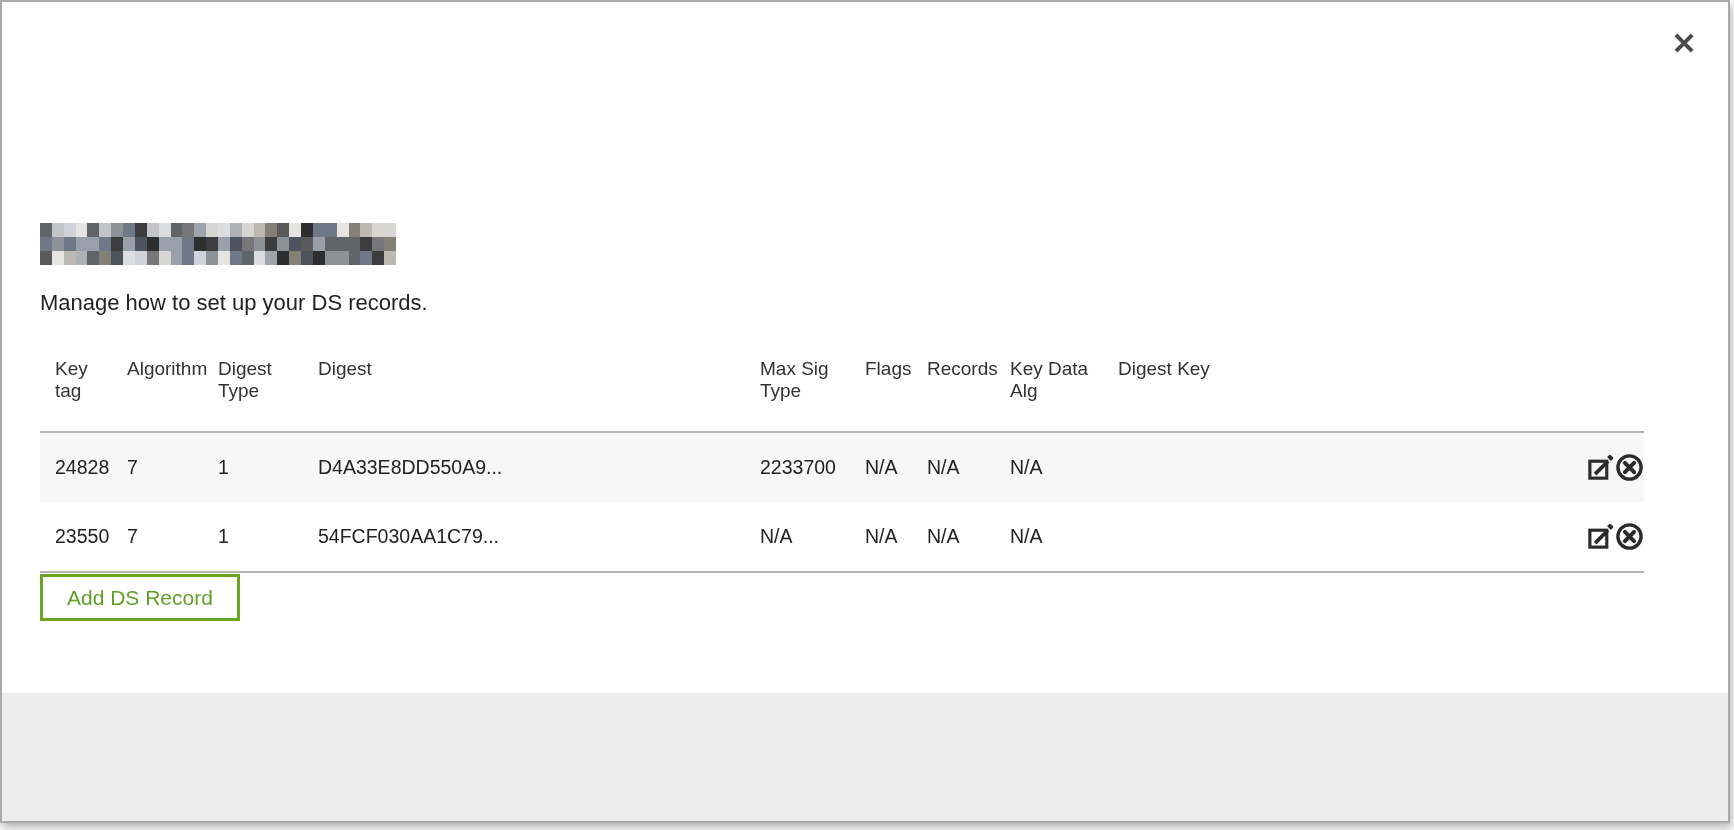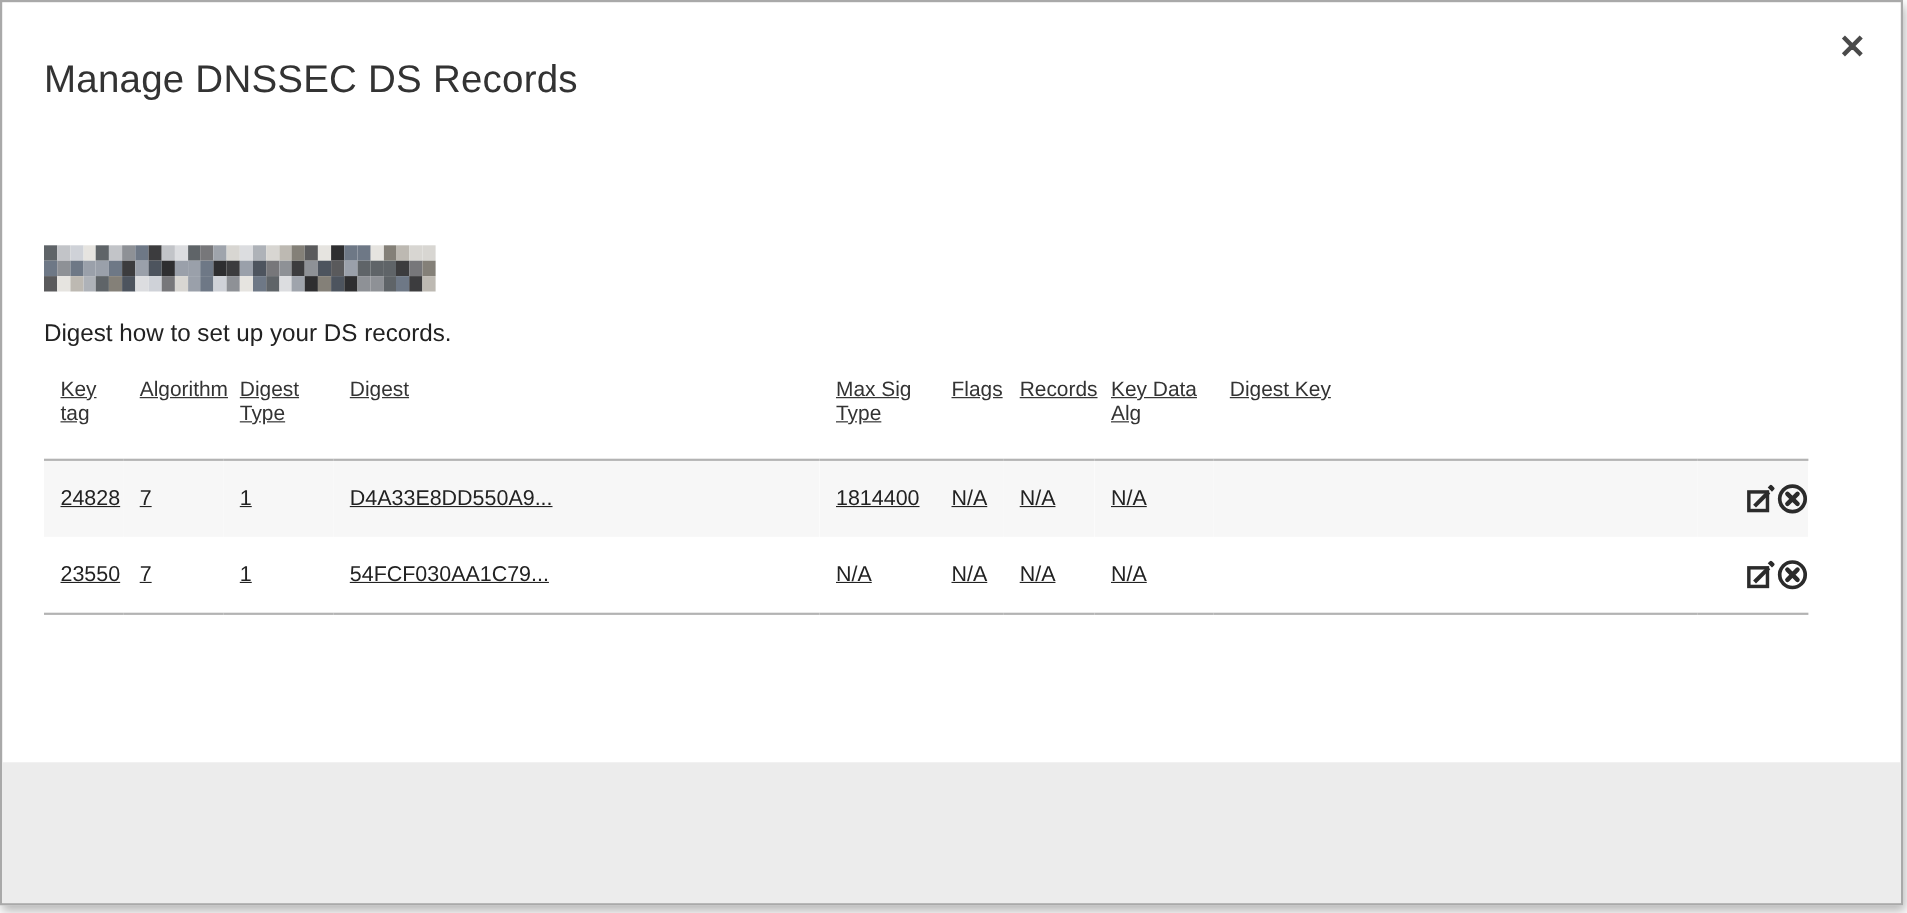--- a/index.html
+++ b/index.html
@@ -37,21 +37,21 @@
     display: grid;
     grid-template-columns: repeat(30, 1fr);
     grid-template-rows: repeat(3, 1fr);
   }
   .domain-mosaic div { width: 100%; height: 100%; }
   .intro-text {
     position: absolute; left: 38px; top: 288px;
     font-size: 22px; color: #222;
   }
   .table-wrap {
-    position: absolute; left: 38px; top: 334px; width: 1604px; text-decoration: underline;
+    position: absolute; left: 38px; top: 348px; width: 1604px;
   }
   table.ds-table { border-collapse: collapse; width: 100%; table-layout: fixed; }
   table.ds-table th {
     height: 82px; vertical-align: top;
     padding: 8px 0 0 15px;
     text-align: left; font-weight: normal;
     font-size: 19px; color: #333;
   }
   table.ds-table td {
     height: 70px; vertical-align: middle;
@@ -80,21 +80,20 @@
   .modal-footer {
     position: absolute; left: 0; right: 0; top: 691px; bottom: 0;
     background: #ececec;
   }
 </style>
 </head>
 <body>
 
 <div class="modal">
 
-  <h1 class="modal-title">Manage DNSSEC DS Records</h1>
 
   <button class="close-btn">✕</button>
 
   <div class="domain-mosaic">
       <div style="background: rgb(95, 100, 104);"></div>
       <div style="background: rgb(194, 196, 200);"></div>
       <div style="background: rgb(207, 210, 216);"></div>
       <div style="background: rgb(230, 228, 224);"></div>
       <div style="background: rgb(95, 100, 104);"></div>
       <div style="background: rgb(194, 196, 200);"></div>
@@ -177,21 +176,21 @@
       <div style="background: rgb(77, 84, 94);"></div>
       <div style="background: rgb(46, 46, 48);"></div>
       <div style="background: rgb(142, 145, 150);"></div>
       <div style="background: rgb(142, 145, 150);"></div>
       <div style="background: rgb(95, 100, 104);"></div>
       <div style="background: rgb(110, 120, 134);"></div>
       <div style="background: rgb(60, 60, 62);"></div>
       <div style="background: rgb(189, 185, 178);"></div>
     </div>
 
-  <div class="intro-text">Digest how to set up your DS records.</div>
+  <div class="intro-text">Manage how to set up your DS records.</div>
 
   <div class="table-wrap">
     <table class="ds-table">
       <colgroup>
         <col style="width:72px">
           <col style="width:91px">
           <col style="width:100px">
           <col style="width:442px">
         <col style="width:105px">
           <col style="width:62px">
@@ -213,21 +212,21 @@
           <th>Digest Key</th>
           <th></th>
         </tr>
       </thead>
       <tbody>
         <tr class="row-odd">
           <td>24828</td>
           <td>7</td>
           <td>1</td>
           <td>D4A33E8DD550A9...</td>
-          <td>1814400</td>
+          <td>2233700</td>
           <td>N/A</td>
           <td>N/A</td>
           <td>N/A</td>
           <td></td>
           <td class="actions-cell">
             <span class="row-icon">
               <svg viewBox="0 0 24 24" width="29" height="29">
                 <rect x="3.2" y="6.8" width="14" height="14" fill="none" stroke="#2b2b2b" stroke-width="2.6"></rect>
                 <path d="M7.5 17.5 L18.2 6.8" stroke="#2b2b2b" stroke-width="3.1"></path>
                 <path d="M17.4 3.4 l3.2 3.2 1.6-1.6 a1.1 1.1 0 0 0 0-1.6 l-1.6-1.6 a1.1 1.1 0 0 0-1.6 0 z" fill="#2b2b2b"></path>
@@ -262,20 +261,21 @@
                 <circle cx="12" cy="12" r="9.6" fill="none" stroke="#2b2b2b" stroke-width="2.8"></circle>
                 <path d="M8.2 8.2 L15.8 15.8 M15.8 8.2 L8.2 15.8" stroke="#2b2b2b" stroke-width="3.4" stroke-linecap="round"></path>
               </svg>
             </span>
           </td>
         </tr>
       </tbody>
     </table>
   </div>
 
+  <button class="add-btn">Add DS Record</button>
 
   <div class="modal-footer">
     
     
     
   </div>
 
 </div>
 
 </body></html>

